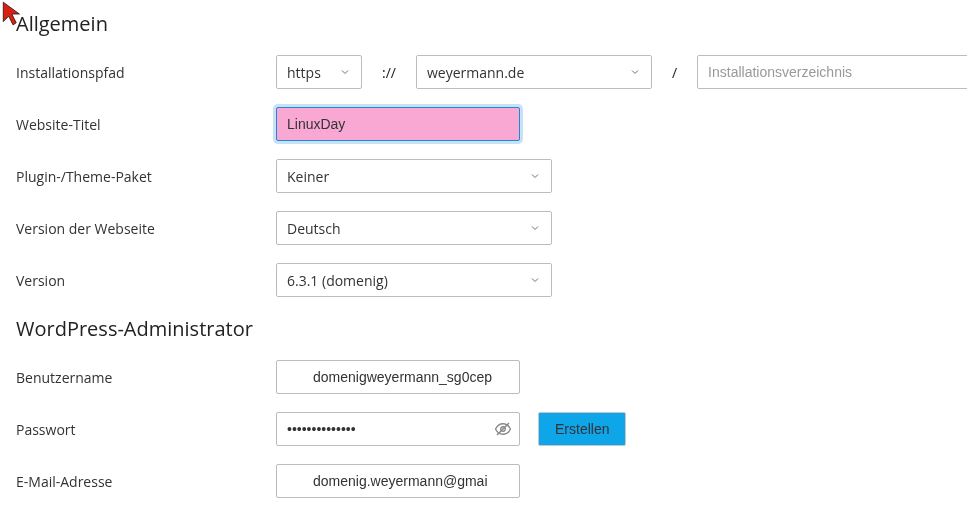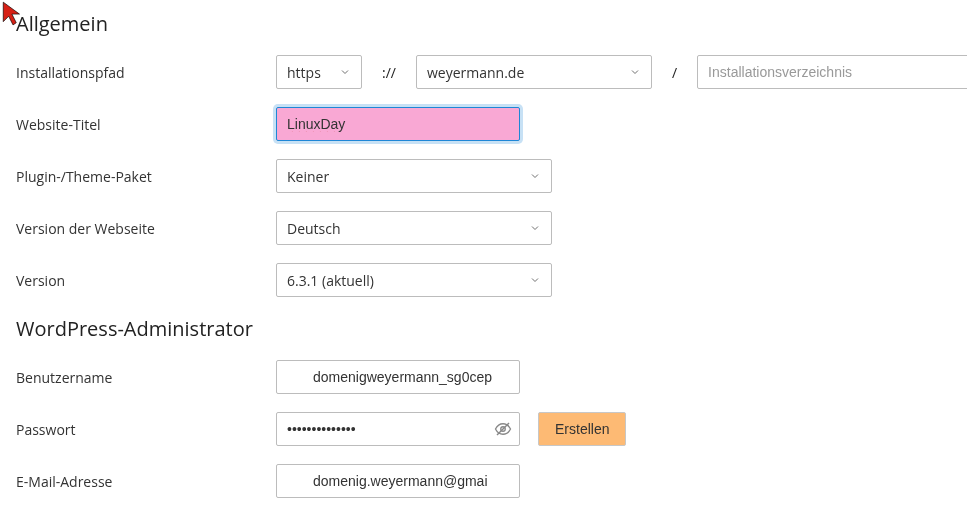--- a/index.html
+++ b/index.html
@@ -70,21 +70,21 @@
     }
     .select-244 { width: 276px; }
     .input-244 { width: 244px; padding-left: 36px; }
     .pass-wrap { position: relative; width: 244px; }
     .pass-input { width: 244px; padding-right: 36px; }
     .eye { position: absolute; right:8px; top:50%; transform:translateY(-50%); color:#888; cursor:pointer; display:flex; }
     .eye svg { width:18px; height:18px; }
     .btn {
       height: 34px;
       border: 1px solid #c7c7c7;
-      background: #fdba74;
+      background: #0ea5e9;
       color: #333;
       font-size: 14px;
       padding: 0 16px;
       cursor: pointer;
       border-radius: 2px;
     }
     .cursor-arrow {
       position: absolute;
       left: 0; top: 0;
       pointer-events: none;
@@ -164,21 +164,21 @@
           </svg>
         </span>
     </div>
   </div>
 </div>
 
 <div class="row">
   <div class="label-col">Version</div>
   <div class="field-col">
     <div class="select select-244">
-      <span class="sel-text">6.3.1 (aktuell)</span>
+      <span class="sel-text">6.3.1 (domenig)</span>
       <span class="chev">
           <svg viewBox="0 0 24 24">
             <path d="M6 9l6 6 6-6" fill="none" stroke="currentColor" stroke-width="2"></path>
           </svg>
         </span>
     </div>
   </div>
 </div>
 
 <h2 class="second-h2">WordPress-Administrator</h2>

